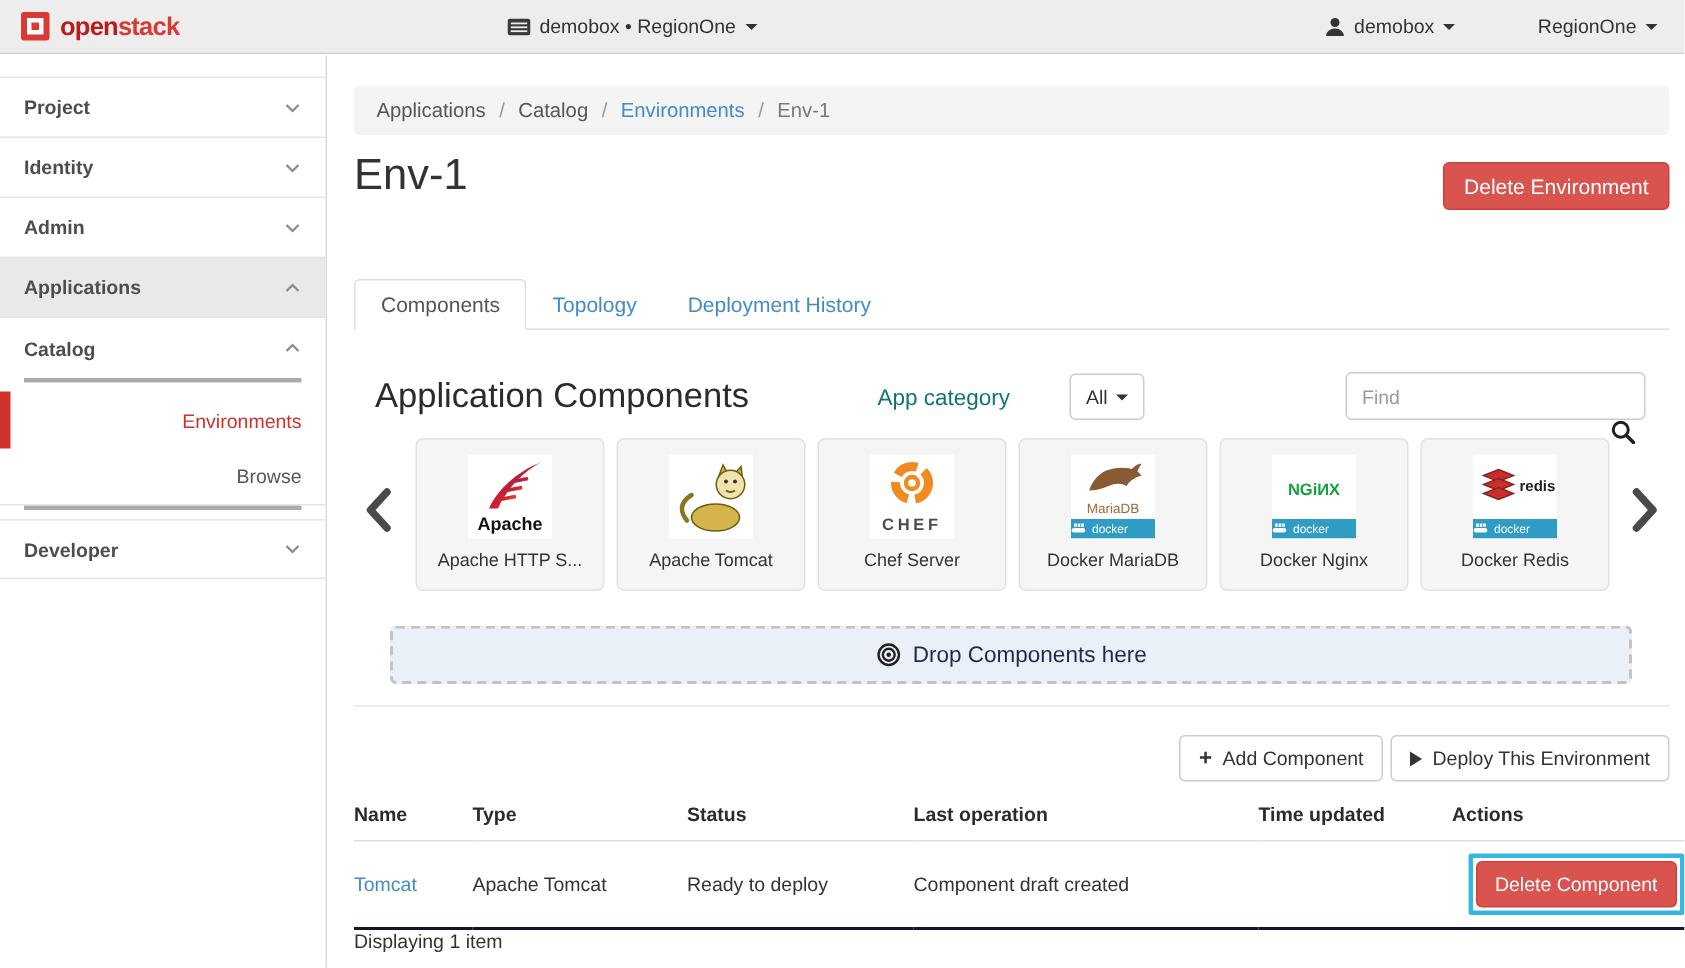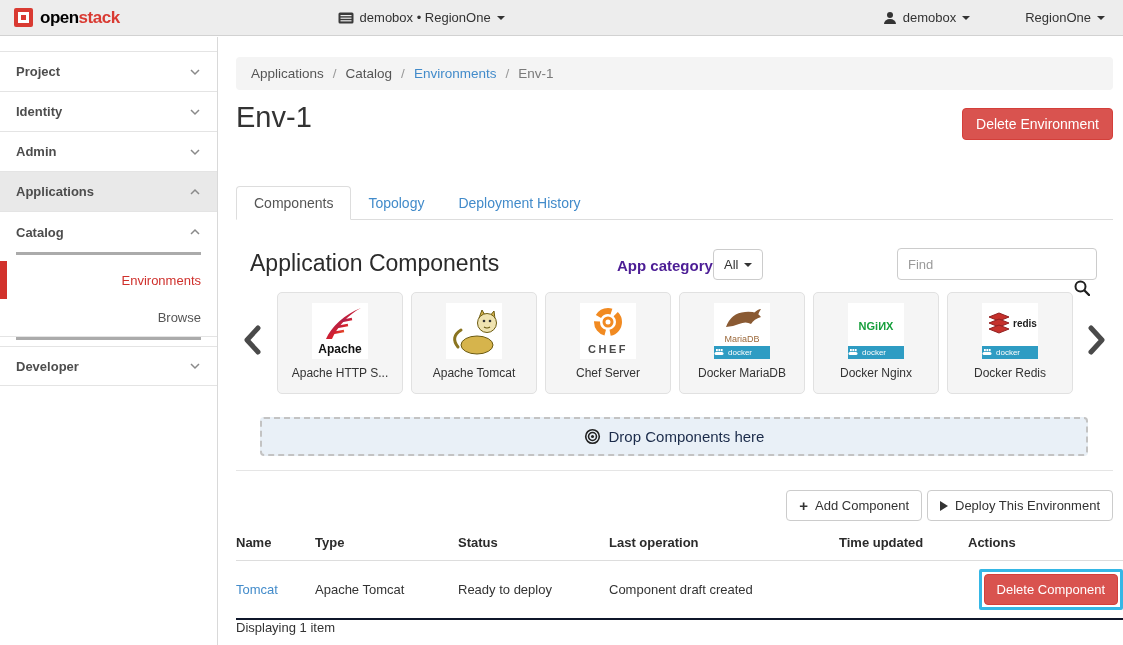--- a/index.html
+++ b/index.html
@@ -9,21 +9,21 @@
     background:#fff; color:#333; position:relative; overflow:hidden;
   }
   
   .topbar{position:absolute;top:0;left:0;right:0;height:36px;background:#ededed;
     border-bottom:1px solid #d2d2d2;display:flex;align-items:center;}
   .brand{display:flex;align-items:center;gap:7px;margin-left:14px;}
   .cube{width:19px;height:19px;background:#d93a32;border-radius:2px;position:relative;}
   .cube::after{content:"";position:absolute;left:4px;top:4px;width:11px;height:11px;background:#fff;}
   .cube::before{content:"";position:absolute;left:7px;top:7px;width:5px;height:5px;background:#d93a32;z-index:1;}
   .brand-text{font-size:17px;font-weight:bold;letter-spacing:-0.5px;}
-  .brand-open{color:#000000;} .brand-stack{color:#d93a32;}
+  .brand-open{color:#b91c1c;} .brand-stack{color:#d93a32;}
   .context{display:flex;align-items:center;gap:6px;margin-left:218px;font-size:13px;color:#333;cursor:pointer;}
   .topbar-right{margin-left:auto;display:flex;align-items:center;gap:55px;margin-right:18px;font-size:13px;color:#333;}
   .menu-item{display:flex;align-items:center;gap:6px;cursor:pointer;}
   .caret{width:0;height:0;border-left:4px solid transparent;border-right:4px solid transparent;
     border-top:4px solid #333;display:inline-block;}
   
   .sidebar{position:absolute;top:37px;left:0;width:218px;bottom:0;background:#fff;border-right:1px solid #d9d9d9;}
   .side-spacer{height:15px;border-bottom:1px solid #e4e4e4;}
   .side-item{height:40px;display:flex;align-items:center;justify-content:space-between;
     padding:0 16px;border-bottom:1px solid #e4e4e4;font-size:13px;font-weight:bold;color:#4d4d4d;cursor:pointer;}
@@ -49,21 +49,21 @@
   .btn-danger{background:#d9534f;border-color:#d43f3a;color:#fff;}
   .delete-env{position:absolute;right:10px;top:71px;font-size:14px;padding:7px 13px;}
   
   .tabs{position:absolute;left:17px;right:10px;top:148px;height:35px;border-bottom:1px solid #ddd;
     display:flex;align-items:flex-end;}
   .tab{font-size:14px;padding:8px 17px;cursor:pointer;color:#428bca;margin-bottom:0;}
   .tab.active{color:#555;background:#fff;border:1px solid #ddd;border-bottom:1px solid #fff;
     border-radius:4px 4px 0 0;margin-bottom:-1px;cursor:default;}
   
   .panel-heading{position:absolute;left:31px;top:213px;font-size:23px;color:#2b2b2b;}
-  .app-cat-label{position:absolute;left:398px;top:220px;font-size:15px;color:#4c1d95;font-weight:bold;}
+  .app-cat-label{position:absolute;left:366px;top:220px;font-size:15px;color:#0f766e;}
   .cat-dd{position:absolute;left:494px;top:212px;height:31px;padding:0 10px;display:flex;align-items:center;gap:6px;
     border:1px solid #ccc;border-radius:4px;background:#fff;font-size:13px;color:#333;cursor:pointer;}
   .find-input{position:absolute;left:678px;top:211px;width:200px;height:32px;border:1px solid #ccc;
     border-radius:4px;padding:0 10px;font-size:13px;color:#333;font-family:inherit;outline:none;}
   .find-input::placeholder{color:#9a9a9a;}
   .search-icon{position:absolute;left:855px;top:243px;cursor:pointer;}
   
   .car-chevron{position:absolute;top:288px;cursor:pointer;}
   .car-chevron.left{left:24px;} .car-chevron.right{left:869px;}
   .tiles{position:absolute;left:58px;top:255px;display:flex;gap:8px;}

